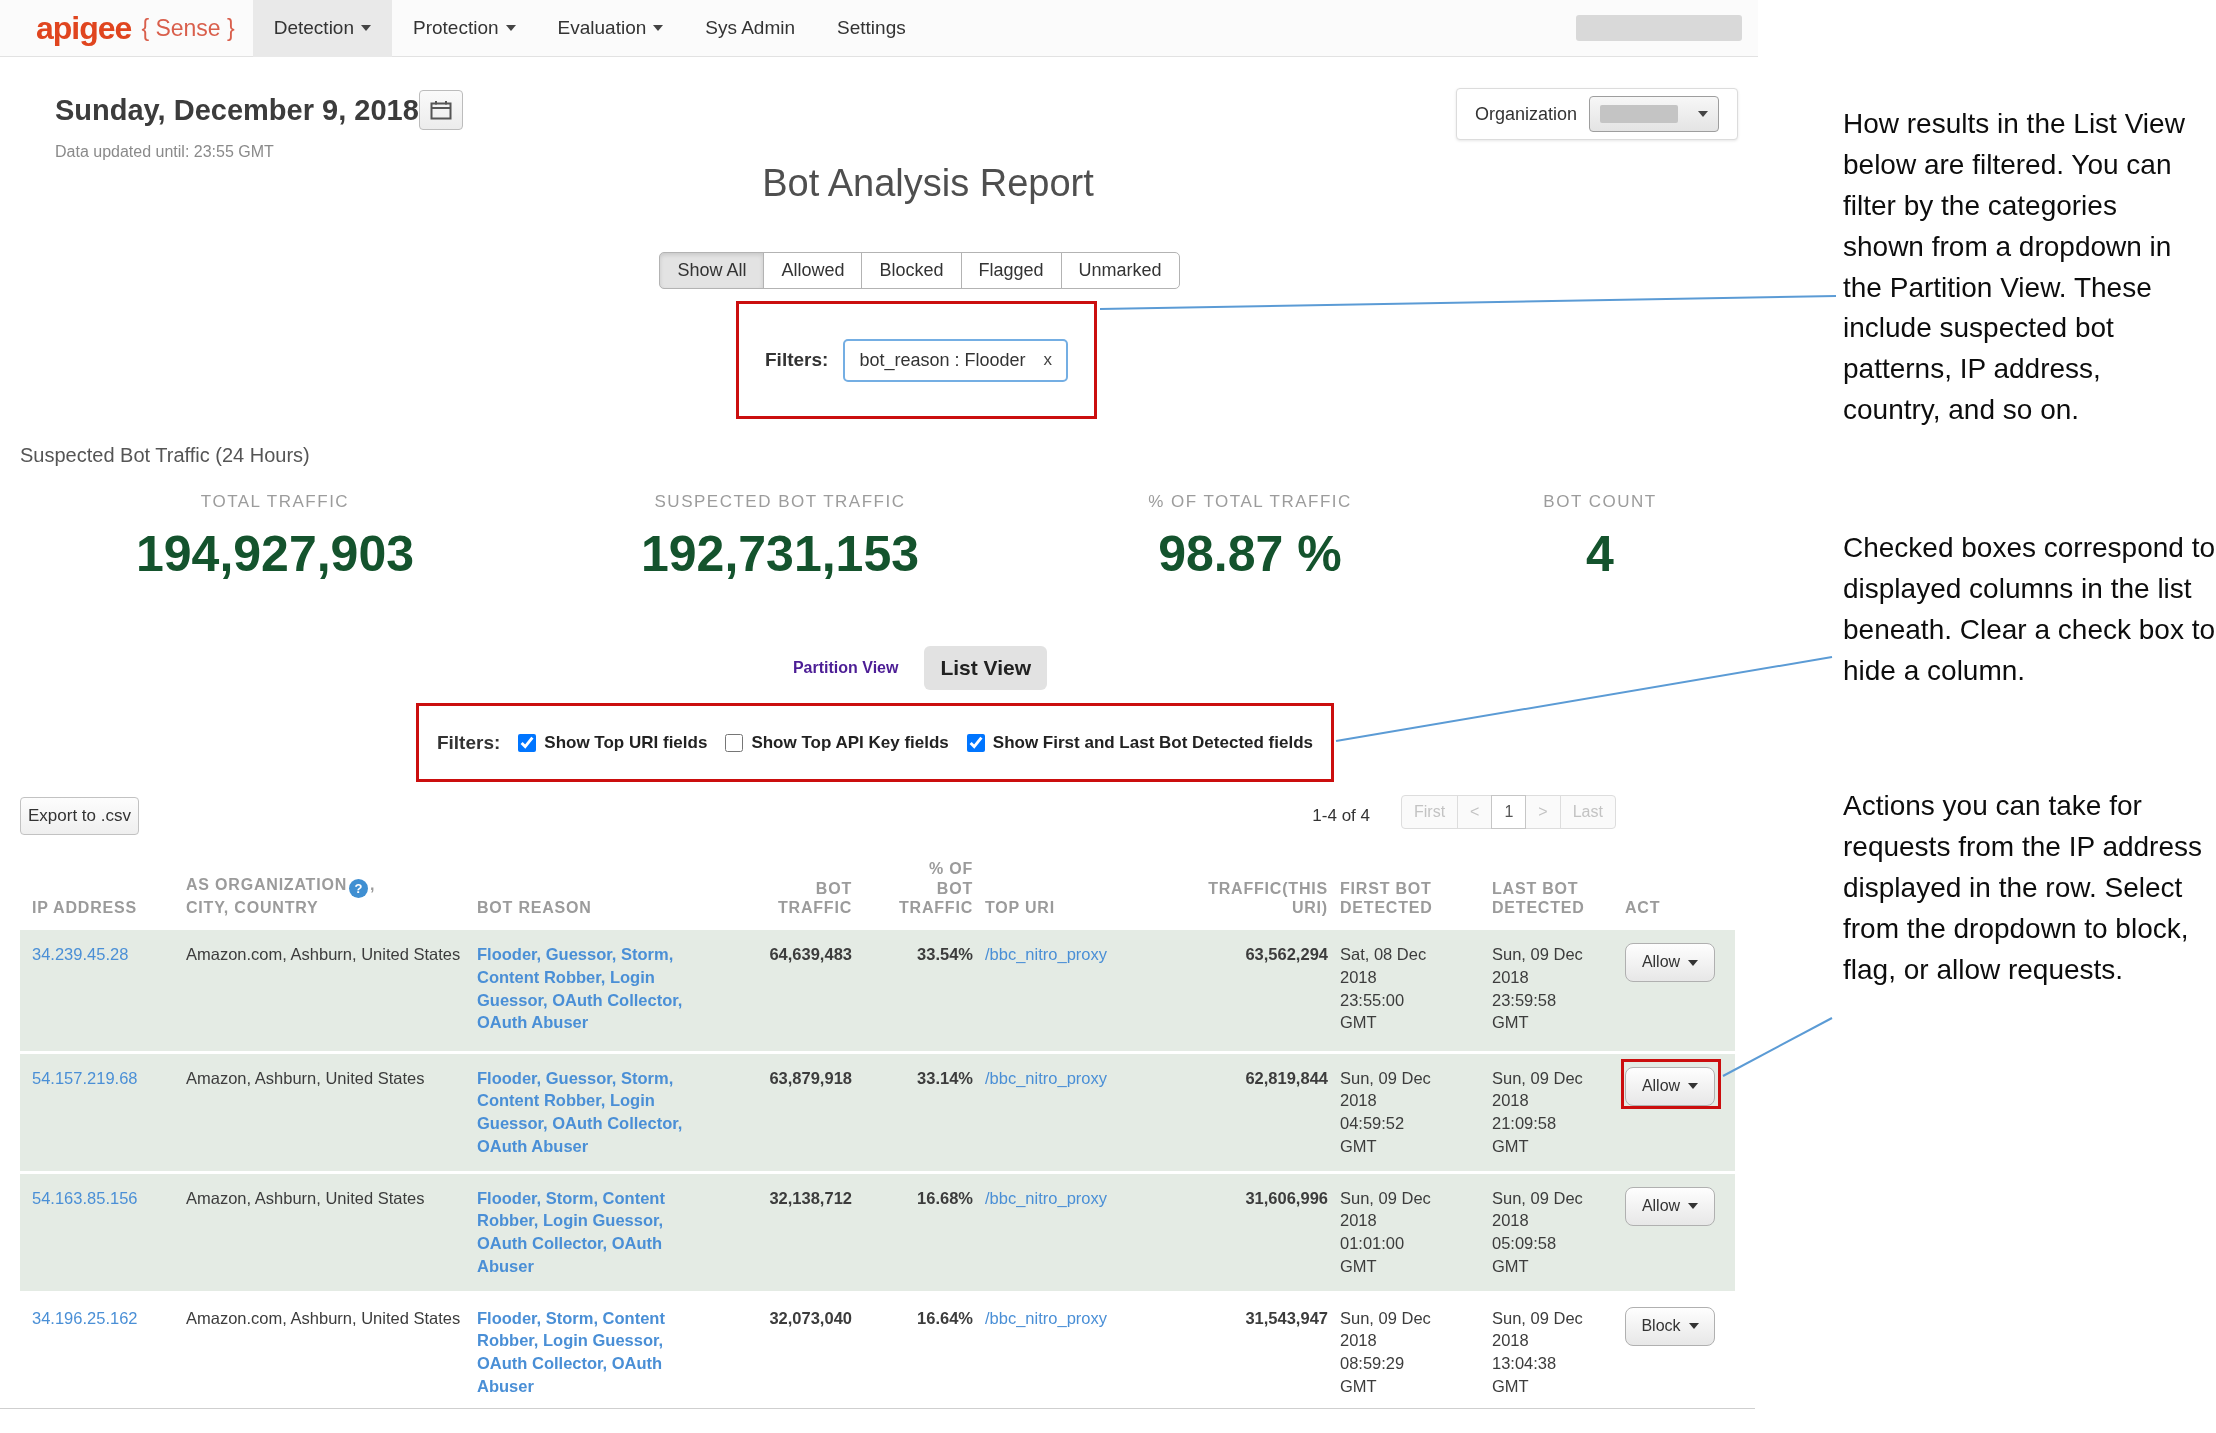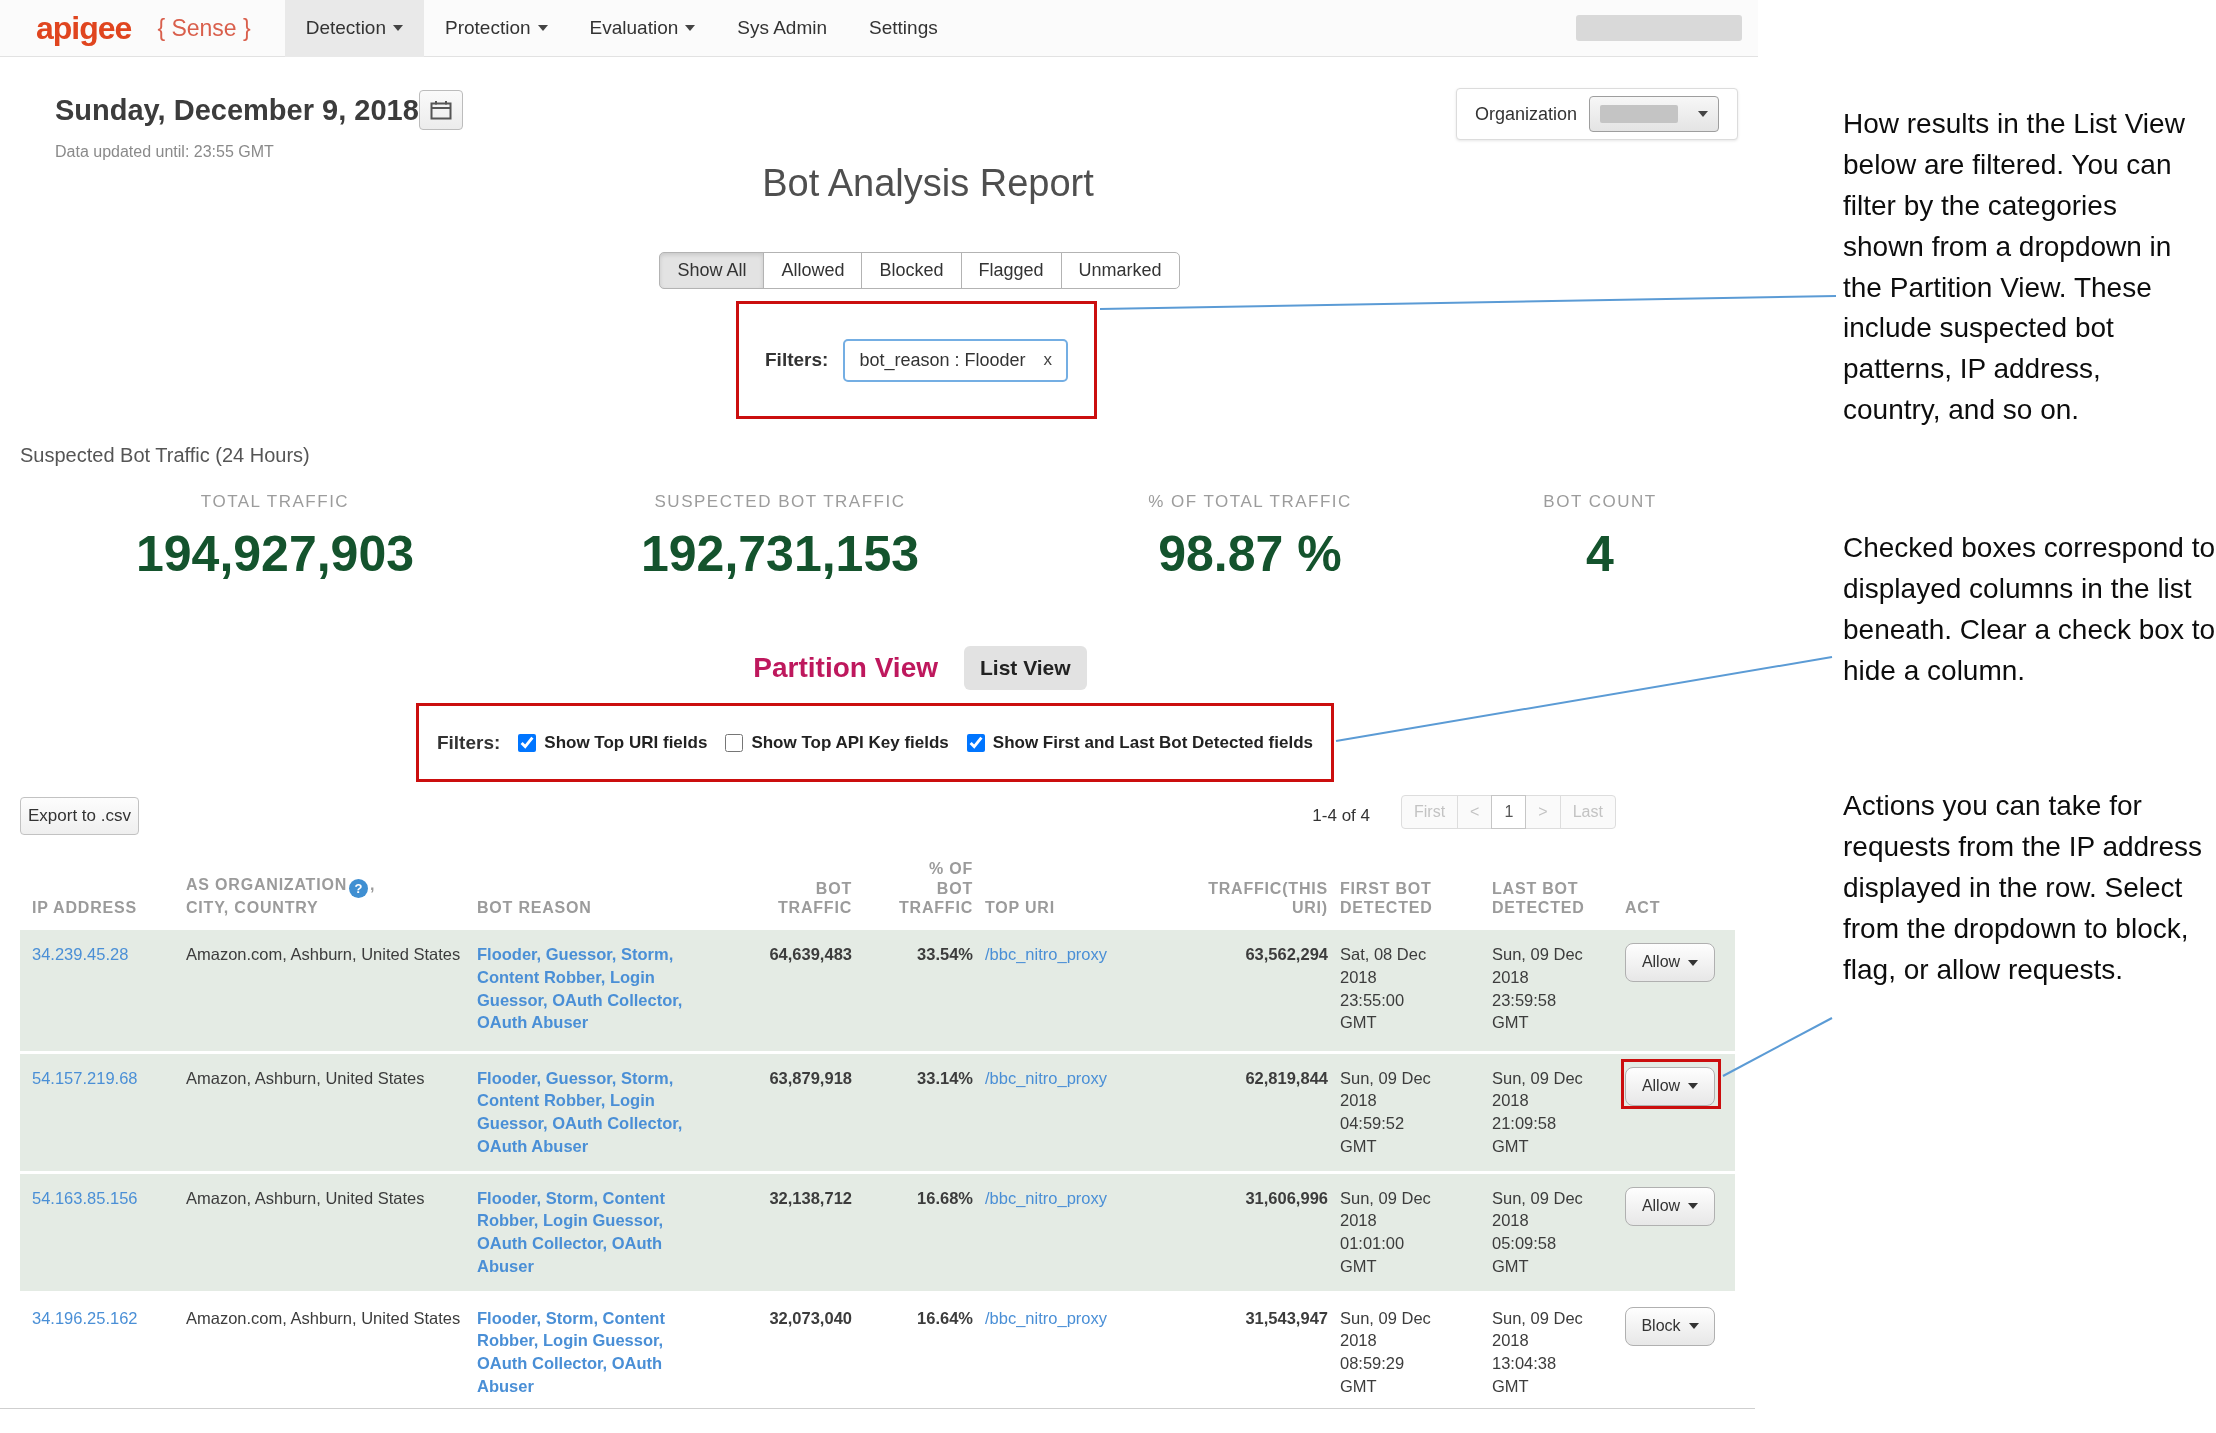--- a/index.html
+++ b/index.html
@@ -3,21 +3,21 @@
 <meta charset="utf-8">
 <style>
   html,body { margin:0; padding:0; width:2216px; height:1433px; overflow:hidden;
               background:#ffffff; font-family:"Liberation Sans", sans-serif; }
   #canvas { position:relative; width:2216px; height:1433px; background:#fff; }
   #app { position:absolute; left:0; top:0; width:1758px; height:1433px; }
 
   
   .nav { position:absolute; left:0; top:0; width:1758px; height:57px; box-sizing:border-box;
          background:#fbfbfb; border-bottom:1px solid #e2e2e2; display:flex; align-items:center;
-         padding:0 16px 0 36px;gap:16px; }
+         padding:0 16px 0 36px; }
   .logo { font-size:32px; font-weight:800; color:#e0451f; letter-spacing:-1px; }
   .logo-sub { font-size:23px; color:#d95f4c; margin-left:10px; }
   .nav-items { display:flex; align-items:stretch; height:57px; margin-left:18px; }
   .nav-item { display:flex; align-items:center; padding:0 21px; font-size:19px; color:#333; cursor:pointer; }
   .nav-item.active { background:#e9e9e9; }
   .caret { display:inline-block; width:0; height:0; border-left:5px solid transparent;
            border-right:5px solid transparent; border-top:6px solid #444; margin-left:7px; }
   .redacted-top { margin-left:auto; width:166px; height:26px; background:#d9d9d9; border-radius:3px; }
 
   
@@ -57,21 +57,21 @@
 
   
   .stats-label { position:absolute; left:20px; top:444px; font-size:20px; color:#555; }
   .stat { position:absolute; top:492px; text-align:center; }
   .stat-label { font-size:17px; color:#9c9c9c; letter-spacing:1.5px; }
   .stat-value { font-size:50px; font-weight:700; color:#14532d; margin-top:13px; }
 
   
   .view-toggle { position:absolute; left:0; top:646px; width:1840px; display:flex;
                  justify-content:center; align-items:center; gap:26px; }
-  .partition { font-size:28px; font-weight:600; color:#be185d; cursor:pointer; }
+  .partition { font-size:16px; font-weight:600; color:#4c1d95; cursor:pointer; }
   .listview { font-size:21px; font-weight:700; color:#222; background:#e2e2e2; border-radius:6px;
               padding:10px 16px; cursor:pointer; }
 
   
   .listfilter-callout { position:absolute; left:416px; top:703px; width:918px; height:79px; box-sizing:border-box;
                         border:3px solid #cb0e0e; display:flex; align-items:center; justify-content:center; gap:18px; }
   .lf-item { display:flex; align-items:center; gap:8px; font-size:17px; font-weight:700; color:#222; }
   .lf-item input { width:18px; height:18px; margin:0; }
 
   

